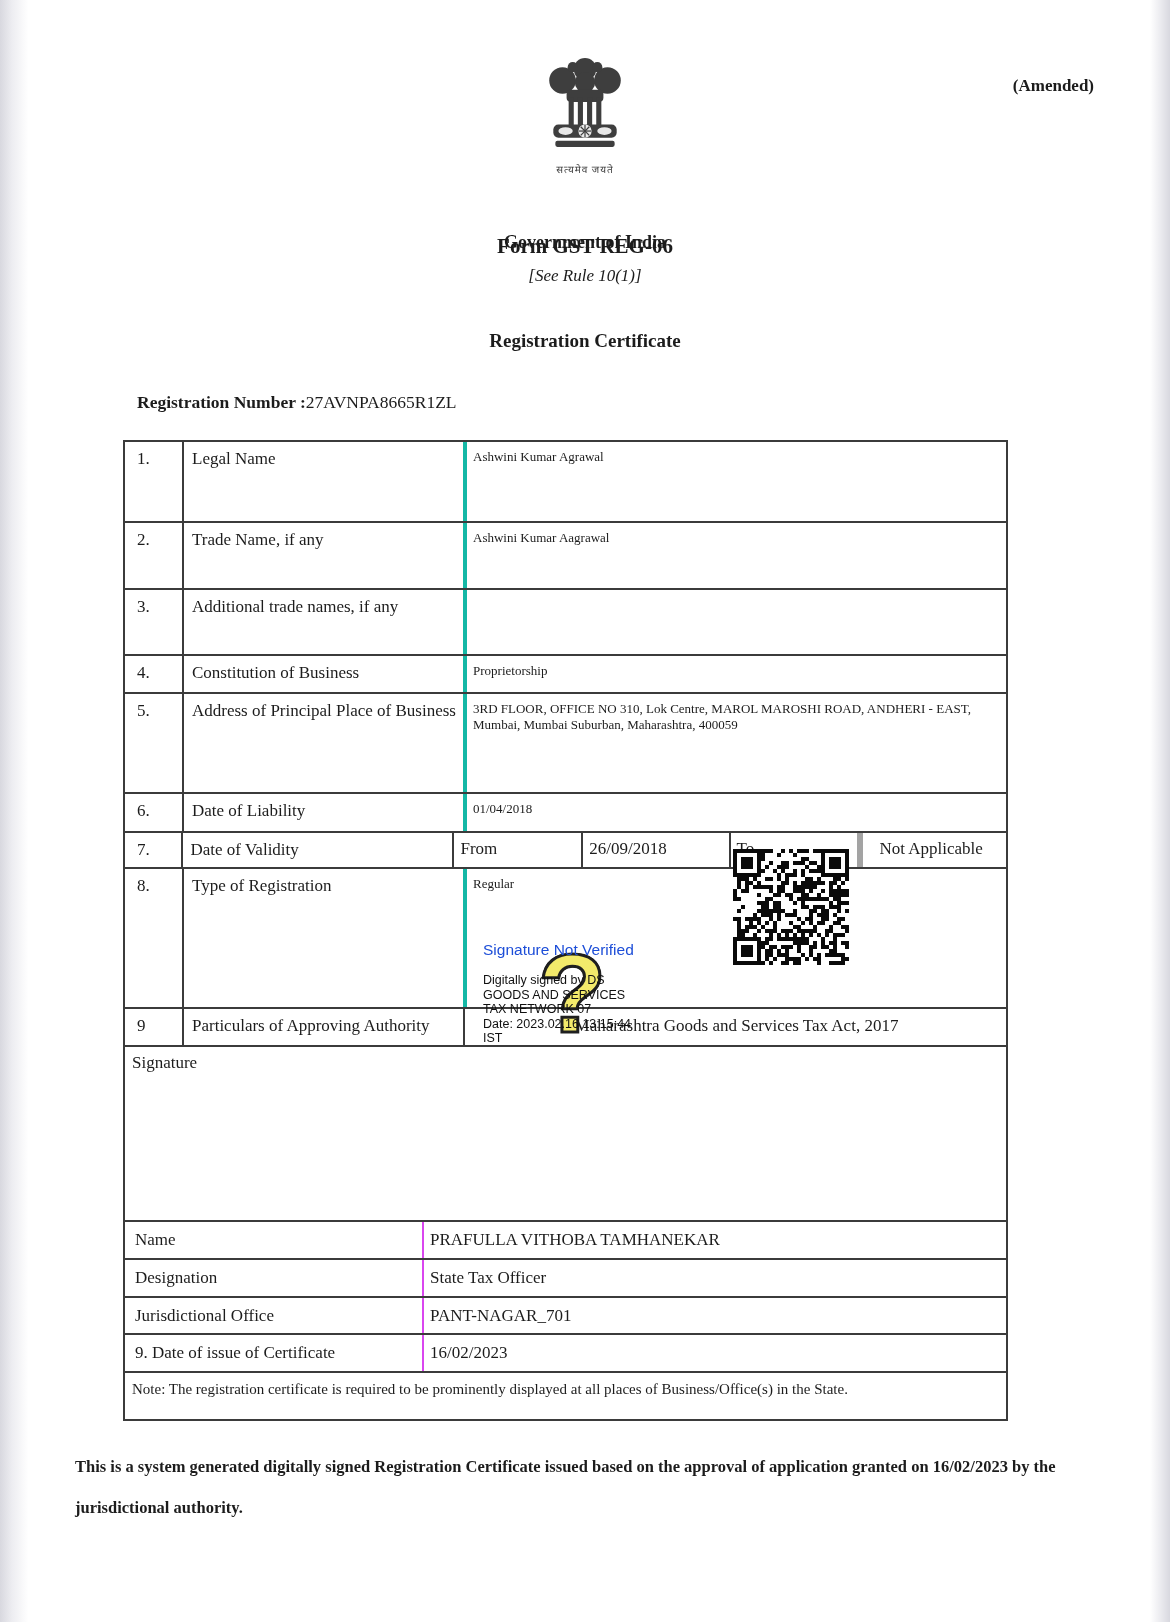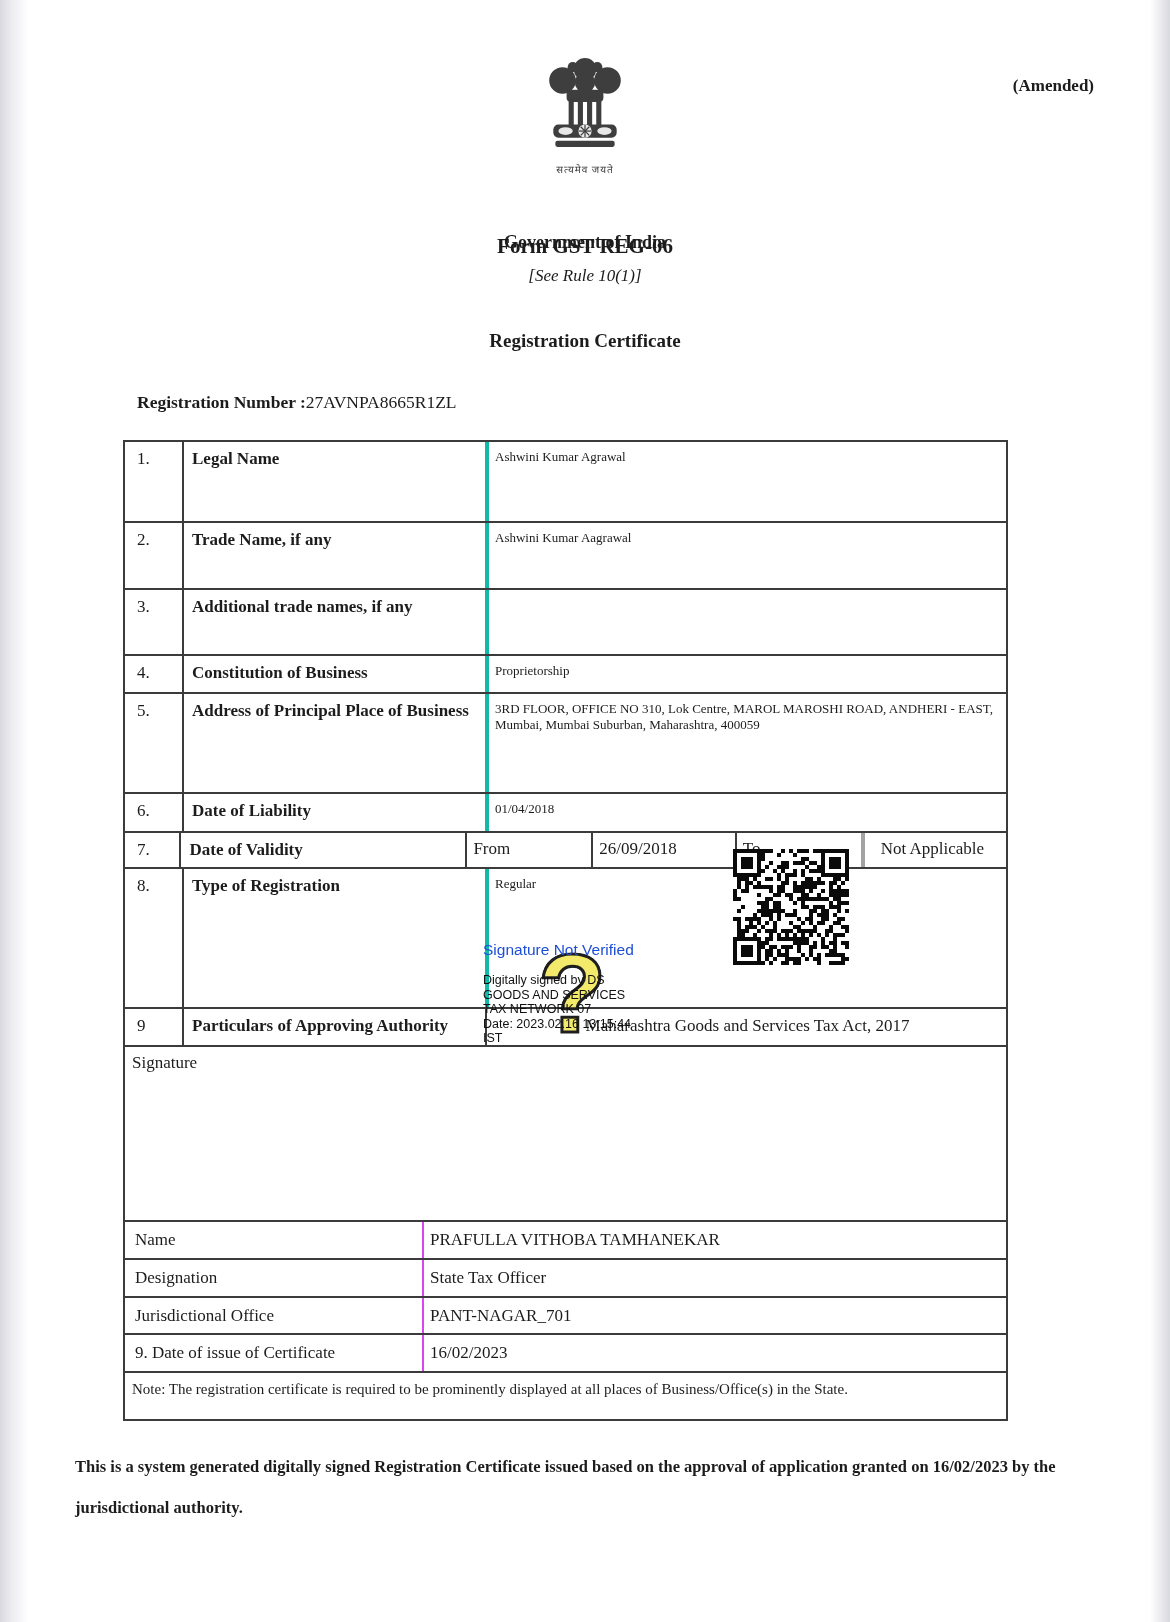--- a/index.html
+++ b/index.html
@@ -18,26 +18,26 @@
   .t-form{position:absolute;top:234px;left:0;width:1170px;text-align:center;font-weight:bold;font-size:21px;}
   .t-rule{position:absolute;top:266px;left:0;width:1170px;text-align:center;font-style:italic;font-size:17px;}
   .t-cert{position:absolute;top:330px;left:0;width:1170px;text-align:center;font-weight:bold;font-size:19px;}
   .regnum{position:absolute;top:392px;left:137px;font-size:17.5px;}
   .regnum b{font-weight:bold;}
   
   .tbl{position:absolute;left:123px;top:440px;width:885px;border:2px solid #3b3b3b;box-sizing:border-box;}
   .row{display:flex;border-top:2px solid #3b3b3b;box-sizing:border-box;}
   .row.first{border-top:none;}
   .cnum{width:57px;box-sizing:border-box;padding:7px 2px 0 12px;font-size:17px;}
-  .clabel{width:303px;box-sizing:border-box;border-left:2px solid #3b3b3b;padding:7px 6px 0 8px;font-size:17px;font-weight:bold;}
+  .clabel{width:281px;box-sizing:border-box;border-left:2px solid #3b3b3b;padding:7px 6px 0 8px;font-size:17px;}
   .cval{flex:1;box-sizing:border-box;border-left:4px solid #14b8a6;padding:7px 8px 0 6px;font-size:13px;}
   .h1{height:79px}.h2{height:67px}.h3{height:66px}.h4{height:38px}.h5{height:100px}
   .h6{height:39px}.h7{height:36px}.h8{height:140px}.h9{height:38px}
   .c7{box-sizing:border-box;border-left:2px solid #3b3b3b;padding:6px 4px 0 6px;font-size:17px;}
-  .c7a{width:133px}.c7b{width:152px}.c7c{width:133px}.c7d{width:153px;border-left:4px solid #a3a3a3;padding-left:16px;}
+  .c7a{width:133px}.c7b{width:152px}.c7c{width:133px}.c7d{width:153px;border-left:6px solid #a3a3a3;padding-left:16px;}
   .cval9{flex:1;box-sizing:border-box;border-left:2px solid #3b3b3b;padding:7px 4px 0 6px;
          font-size:17px;text-align:center;}
   .sigrow{height:175px;border-top:2px solid #3b3b3b;box-sizing:border-box;padding:6px 0 0 7px;font-size:17px;}
   .ocell-l{width:297px;box-sizing:border-box;padding:8px 4px 0 10px;font-size:17px;}
   .ocell-v{flex:1;box-sizing:border-box;border-left:2px solid #d946ef;padding:8px 6px 0 6px;font-size:17px;}
   .hN{height:38px}.hJ{height:37px}
   .noterow{height:48px;border-top:2px solid #3b3b3b;box-sizing:border-box;padding:8px 4px 0 7px;font-size:15px;}
   
   #qr{position:absolute;left:733px;top:849px;width:116px;height:116px;
       display:grid;grid-template-columns:repeat(29,1fr);grid-template-rows:repeat(29,1fr);background:#fff;}

